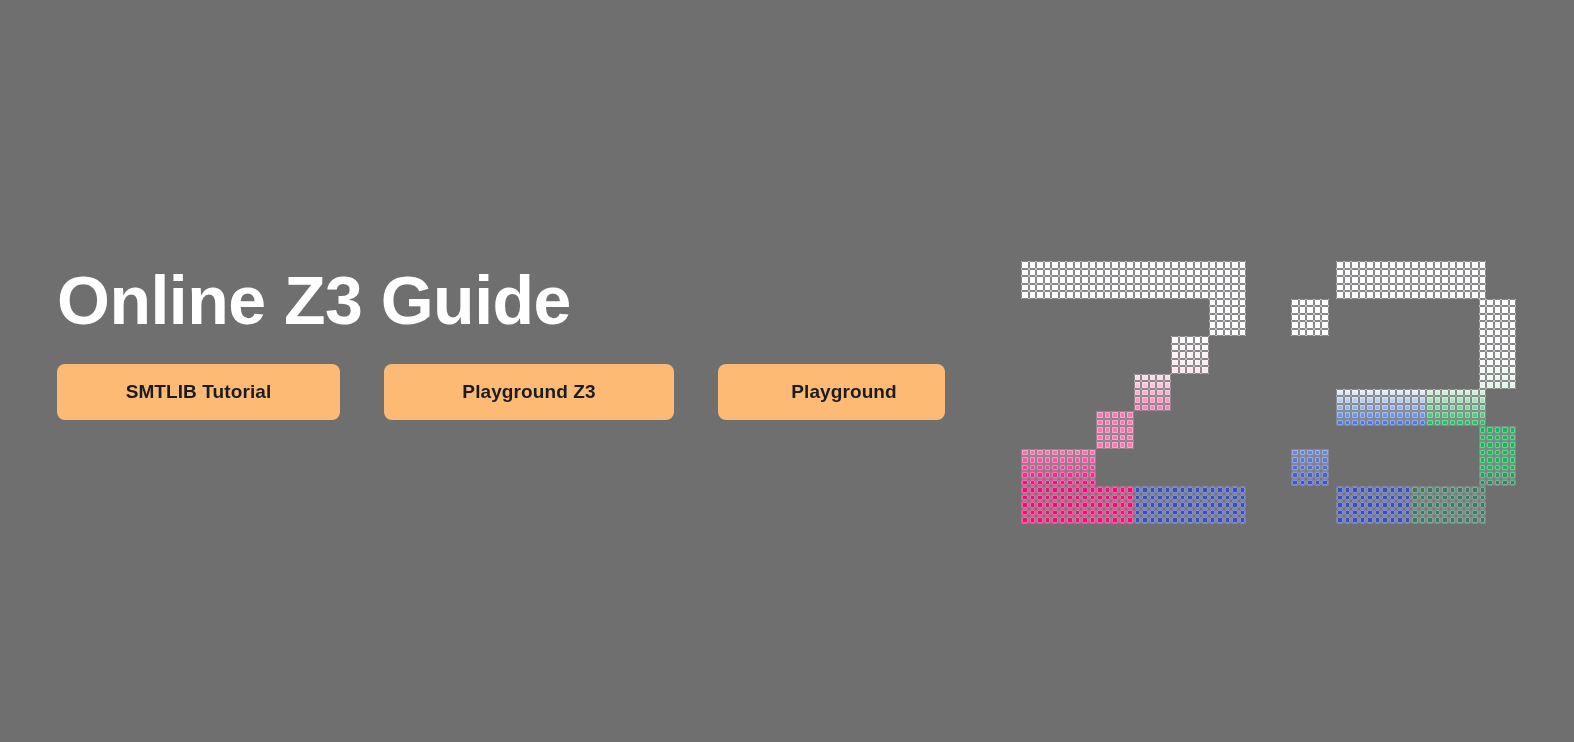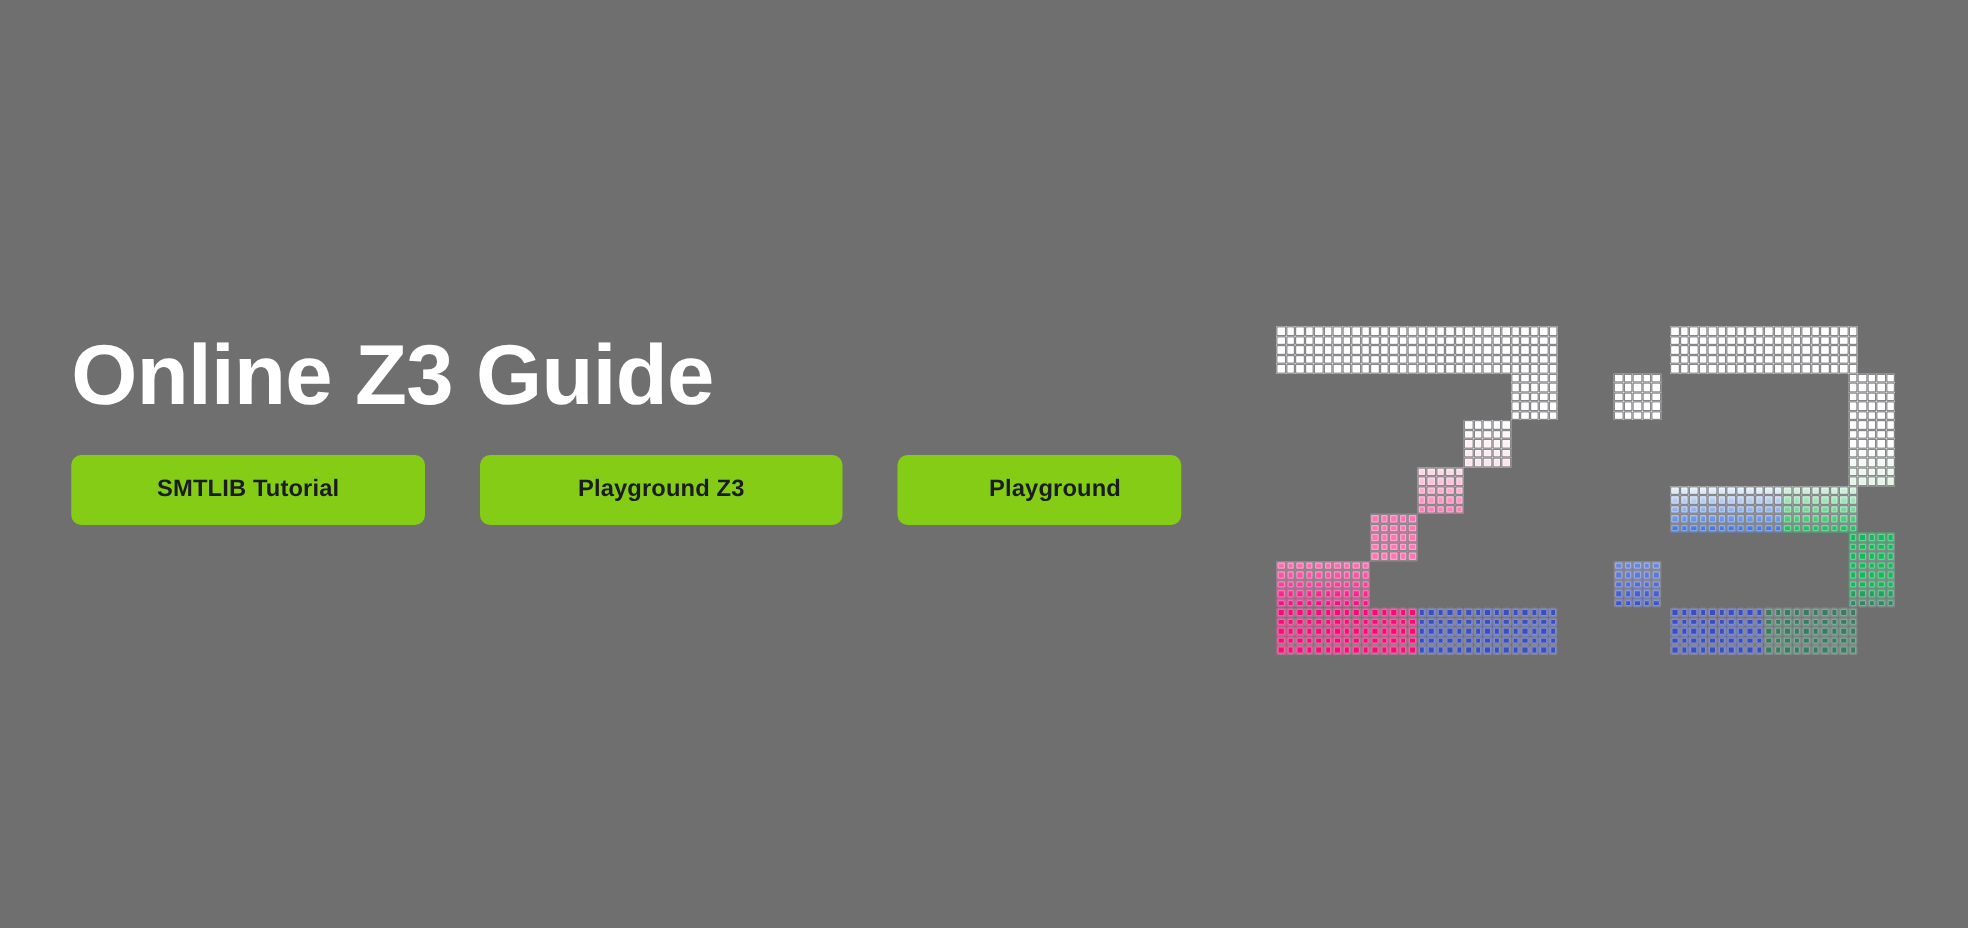--- a/index.html
+++ b/index.html
@@ -36,21 +36,21 @@
     margin: 0;
     white-space: nowrap;
   }
   #cta-row {
     margin-top: 22px;
     display: flex;
     align-items: flex-start;
     gap: 44px;
   }
   .cta-button {
-    background: #84cc16;
+    background: #fdba74;
     color: #1b1b22;
     border: none;
     border-radius: 8px;
     font-family: "Liberation Sans", sans-serif;
     font-size: 19px;
     font-weight: bold;
     letter-spacing: 0.1px;
     padding: 17px 0;
     text-align: center;
     cursor: pointer;

